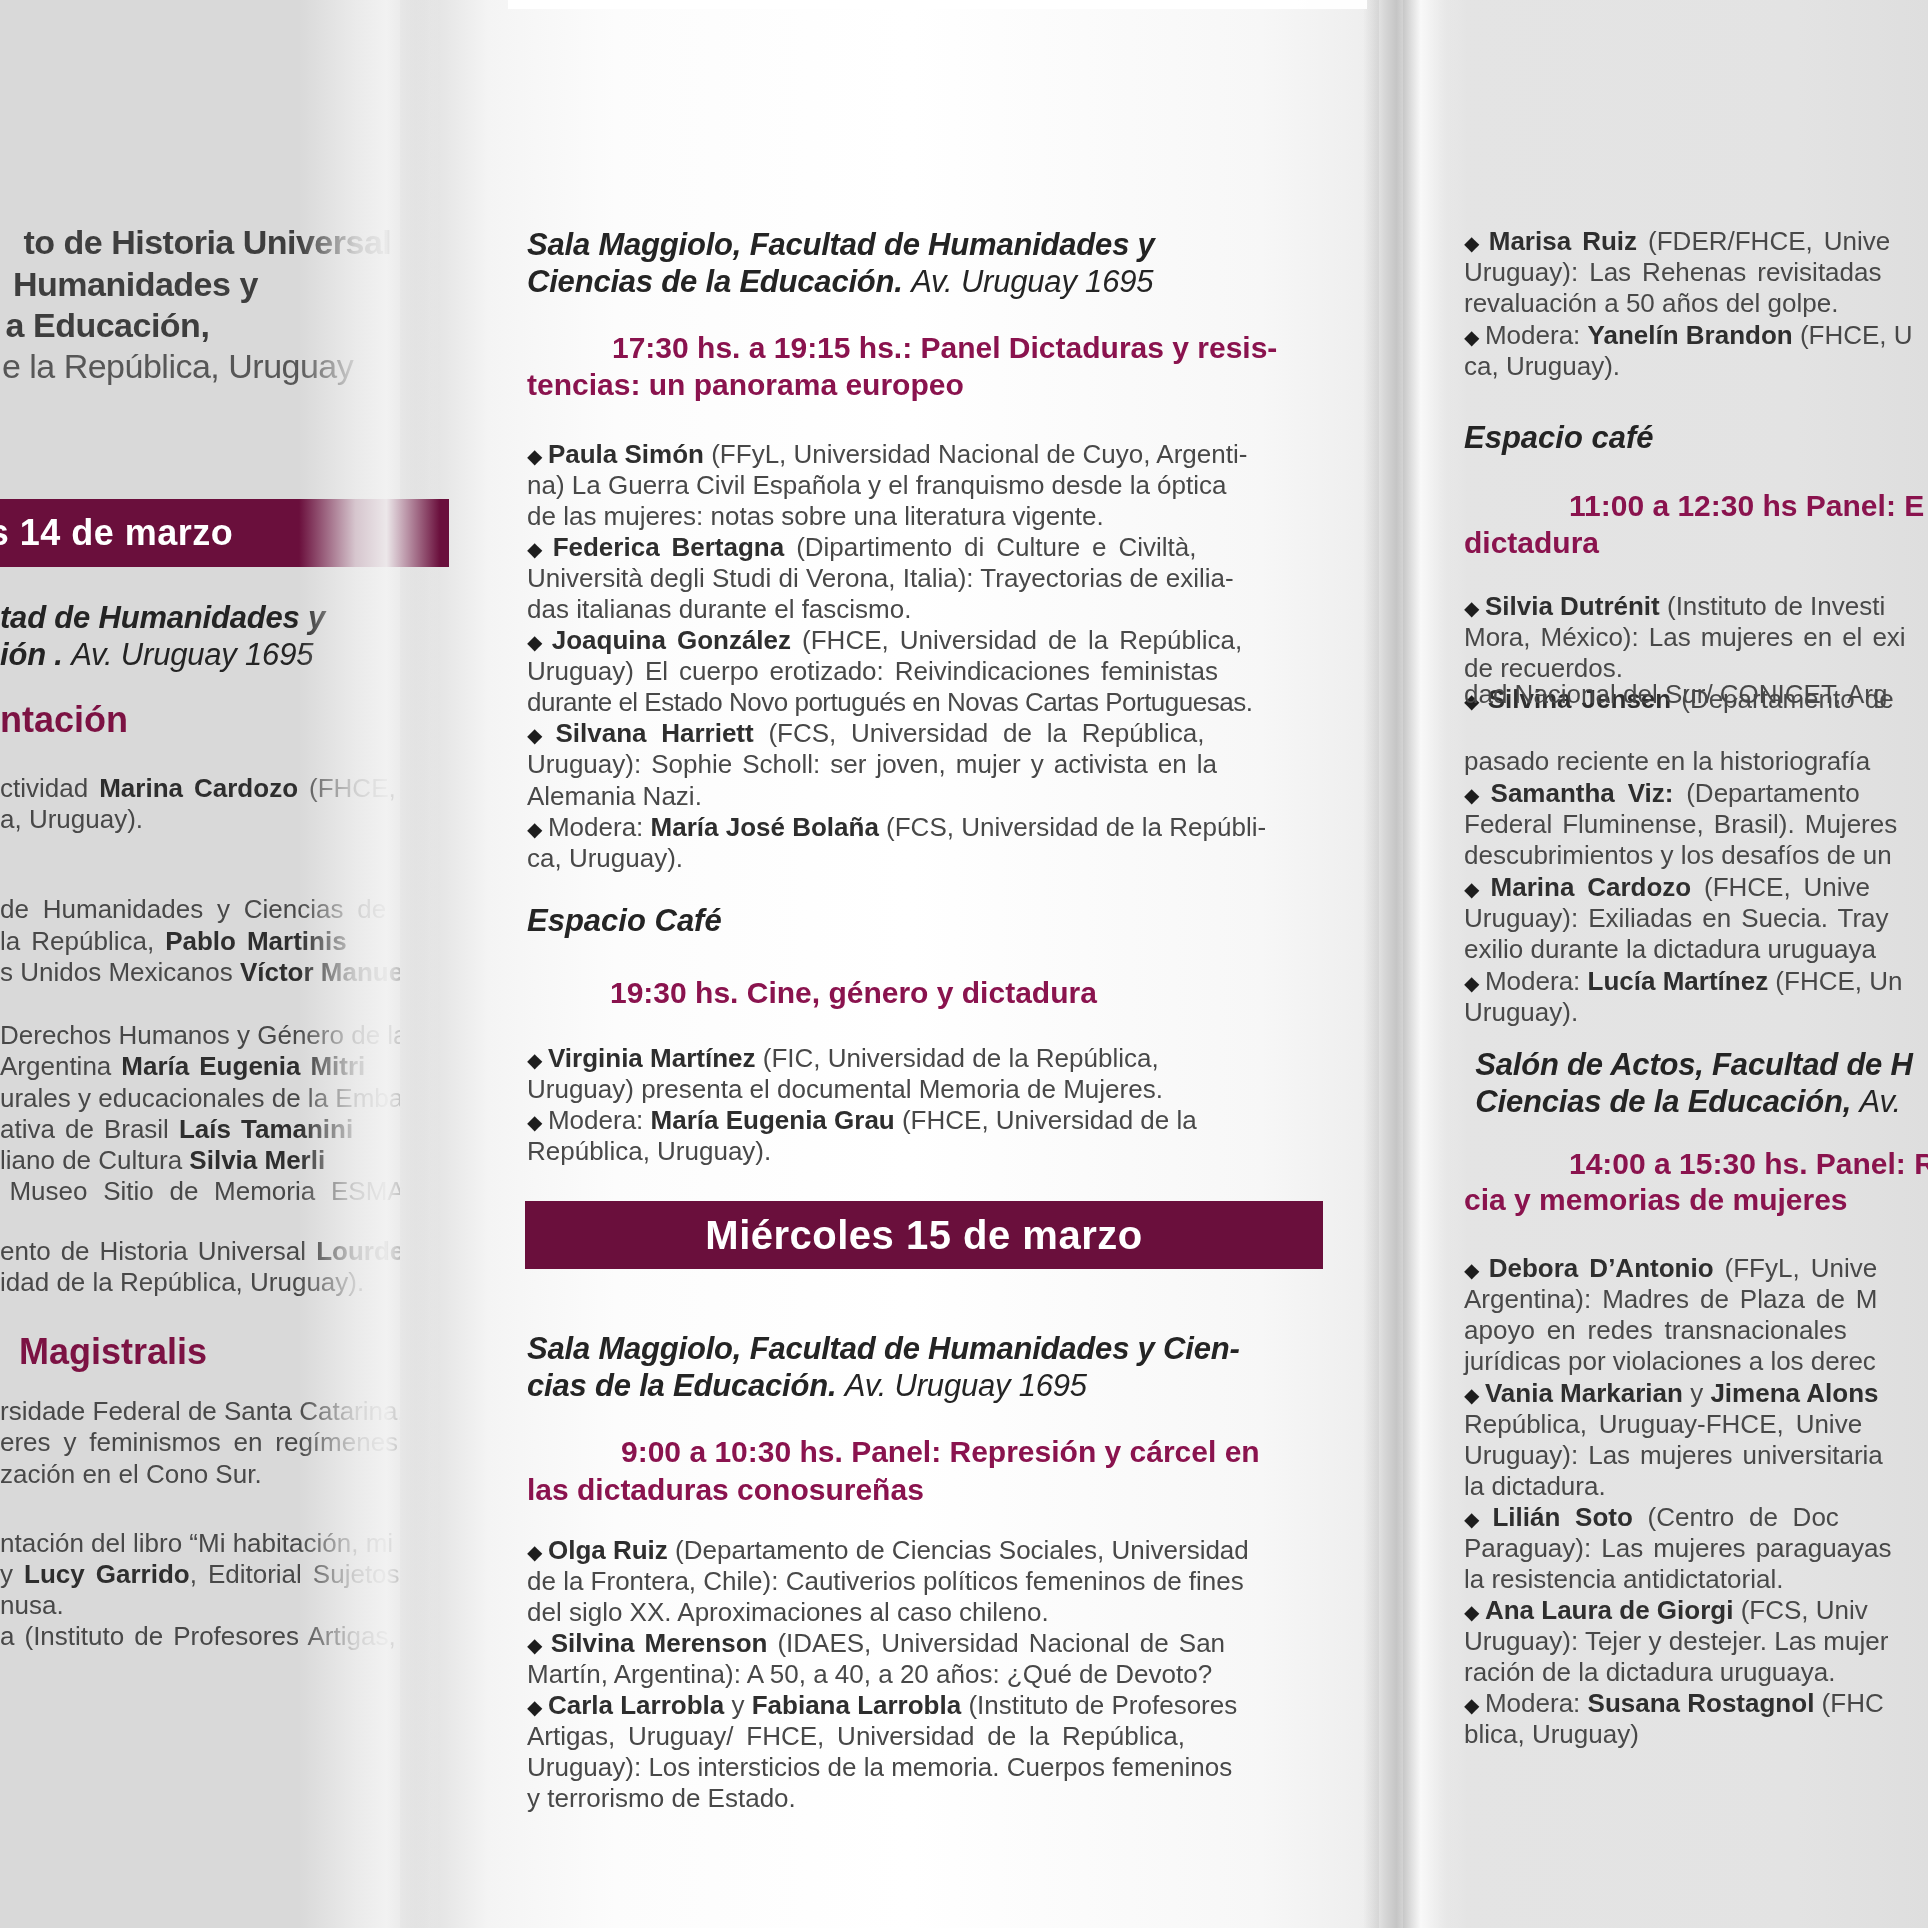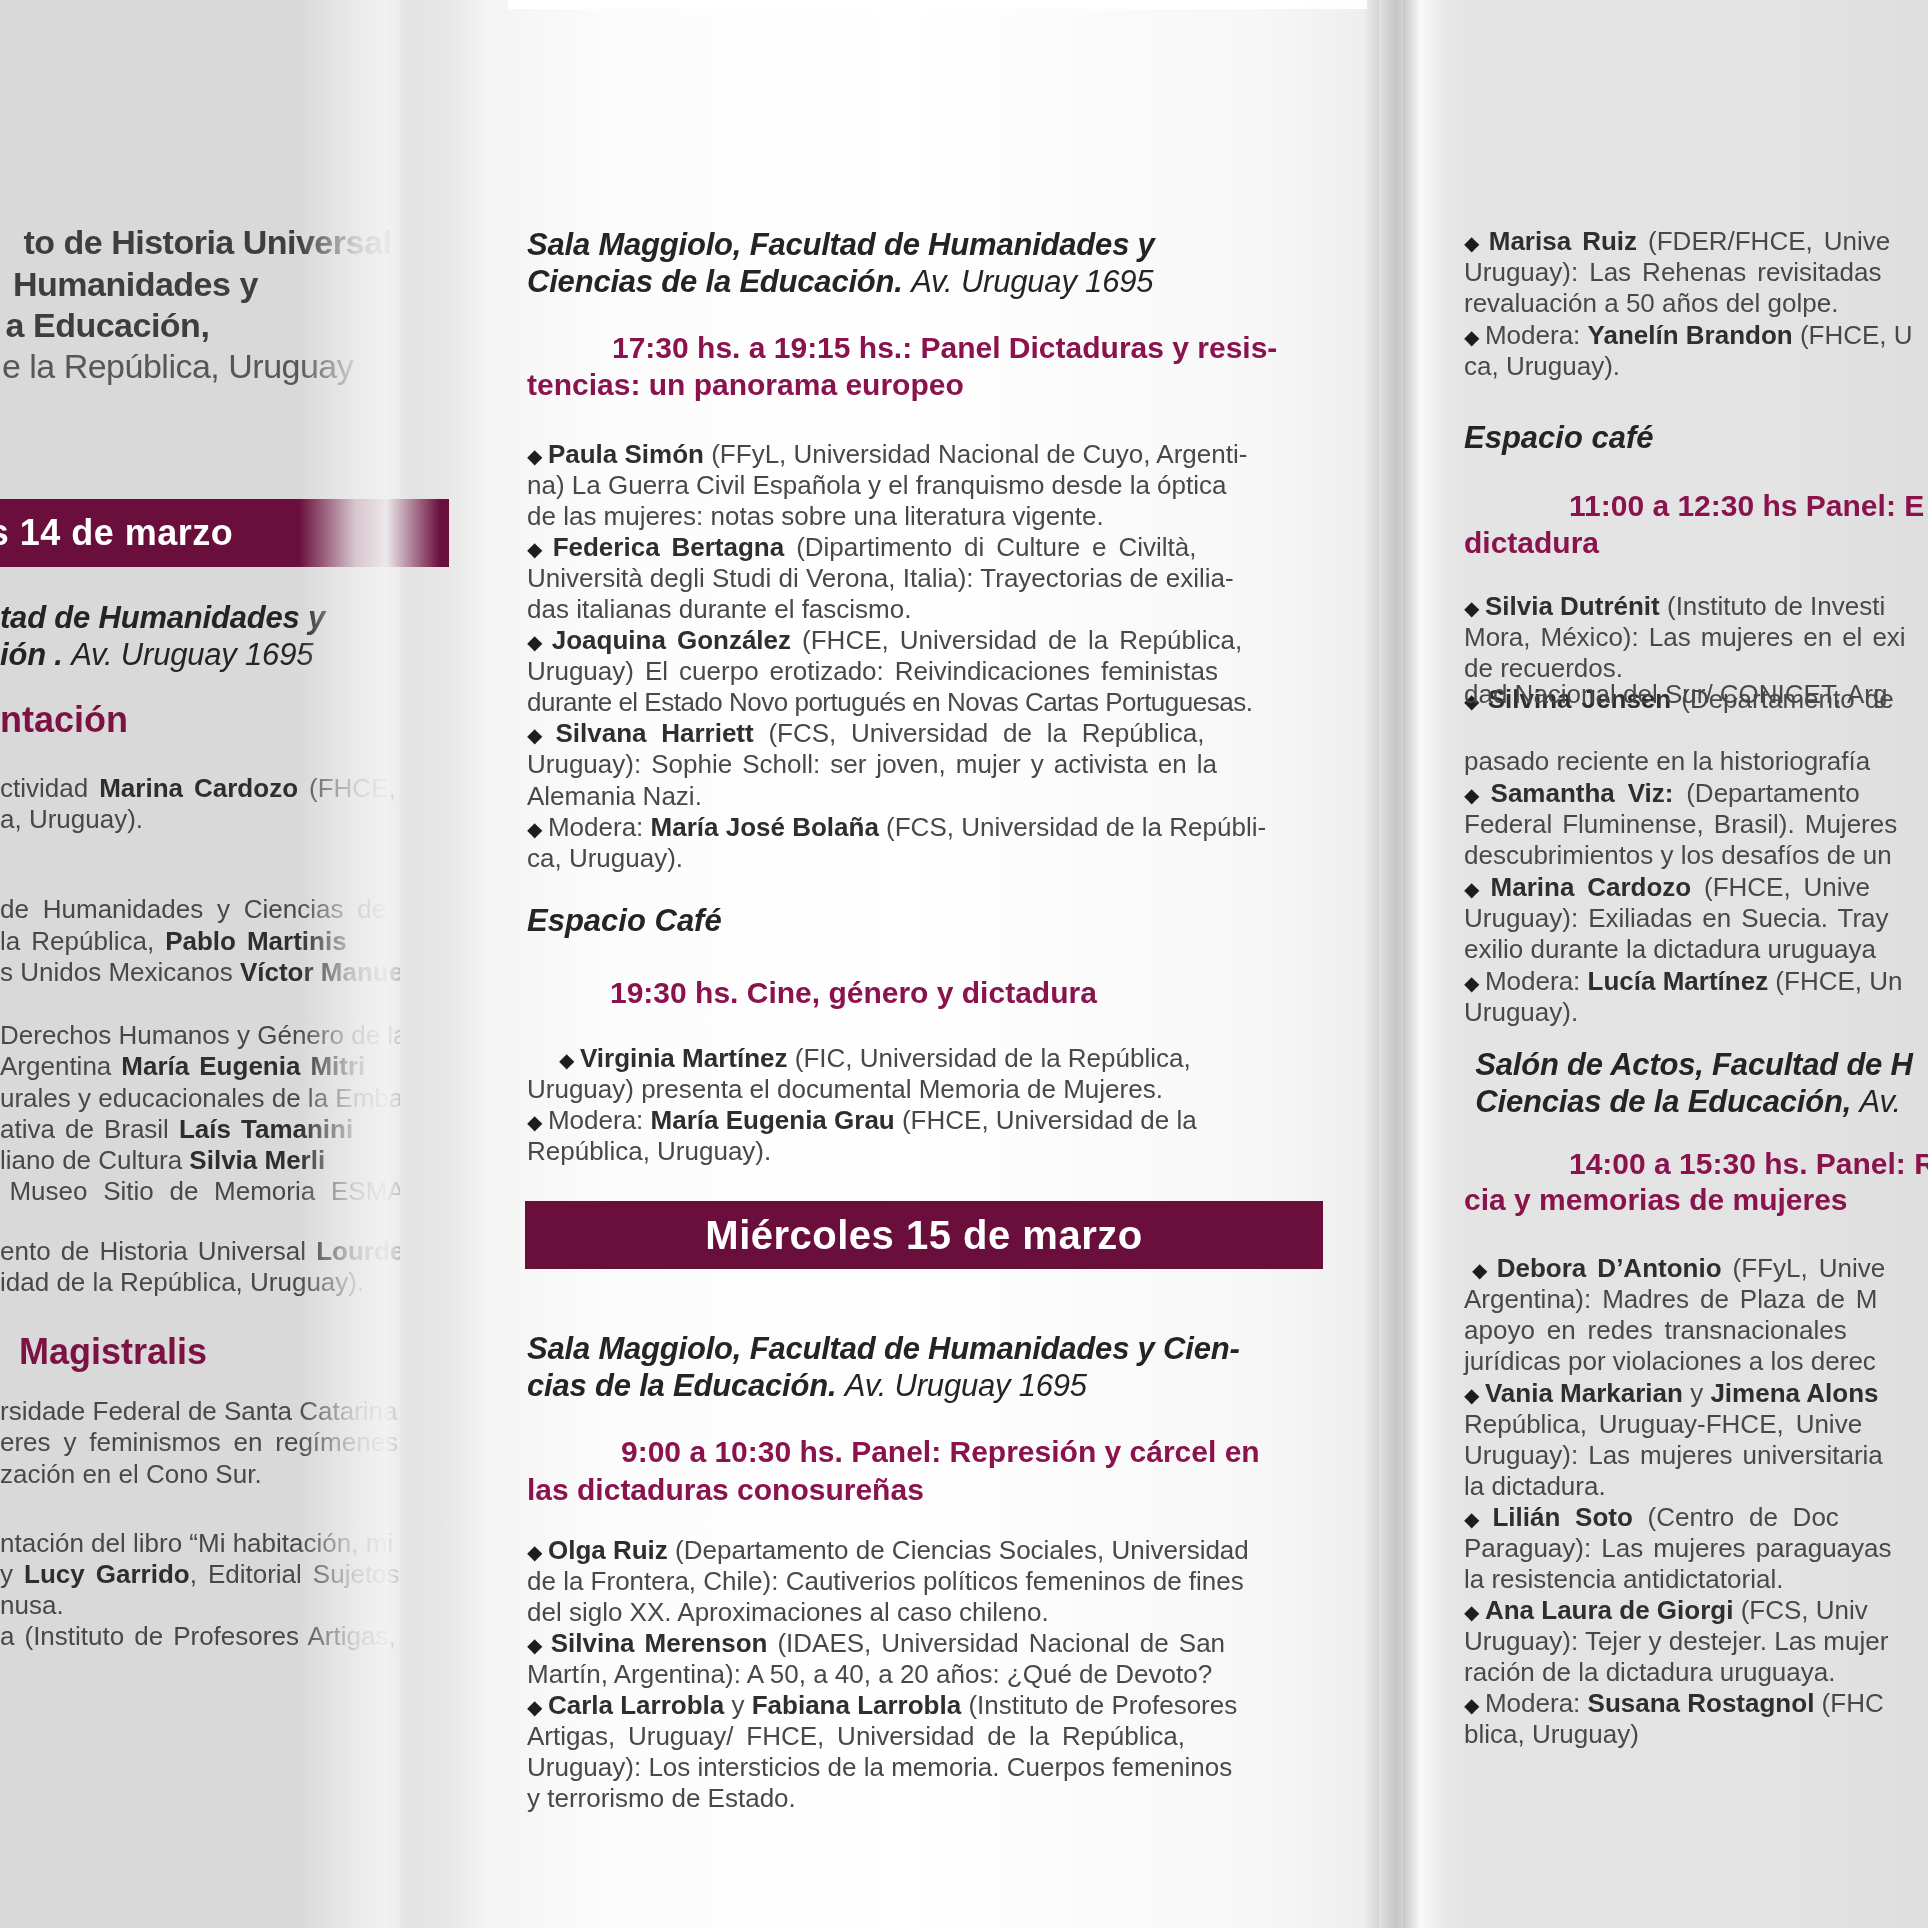--- a/index.html
+++ b/index.html
@@ -102,21 +102,21 @@
       <div class="line body" style="top: 626px; word-spacing: 3.8px;"><span class="blt">◆ </span><span class="b">Joaquina González</span><span> (FHCE, Universidad de la República,</span></div>
       <div class="line body" style="top: 657px; word-spacing: 3.8px;"><span>Uruguay) El cuerpo erotizado: Reivindicaciones feministas</span></div>
       <div class="line body" style="top: 688px; letter-spacing: -0.5px;"><span>durante el Estado Novo portugués en Novas Cartas Portuguesas.</span></div>
       <div class="line body" style="top: 719px; word-spacing: 7.5px; text-align: center;"><span class="blt">◆ </span><span class="b">Silvana Harriett</span><span> (FCS, Universidad de la República,</span></div>
       <div class="line body" style="top: 750px; word-spacing: 2.8px;"><span>Uruguay): Sophie Scholl: ser joven, mujer y activista en la</span></div>
       <div class="line body" style="top: 782px;"><span>Alemania Nazi.</span></div>
       <div class="line body" style="top: 813px;"><span class="blt">◆ </span><span>Modera: </span><span class="b">María José Bolaña</span><span> (FCS, Universidad de la Repúbli-</span></div>
       <div class="line body" style="top: 844px;"><span>ca, Uruguay).</span></div>
       <div class="line espacio" style="top: 903px;"><span>Espacio Café</span></div>
       <div class="line mhead" style="top: 976px; padding-left: 83px;"><span>19:30 hs. Cine, género y dictadura</span></div>
-      <div class="line body" style="top: 1044px; margin-left: 32px;"><span class="blt">◆ </span><span class="b">Virginia Martínez</span><span> (FIC, Universidad de la República,</span></div>
+      <div class="line body" style="top: 1044px;"><span class="blt">◆ </span><span class="b">Virginia Martínez</span><span> (FIC, Universidad de la República,</span></div>
       <div class="line body" style="top: 1075px;"><span>Uruguay) presenta el documental Memoria de Mujeres.</span></div>
       <div class="line body" style="top: 1106px;"><span class="blt">◆ </span><span>Modera: </span><span class="b">María Eugenia Grau</span><span> (FHCE, Universidad de la</span></div>
       <div class="line body" style="top: 1137px;"><span>República, Uruguay).</span></div>
       <div class="line venue" style="top: 1331px;"><span>Sala Maggiolo, Facultad de Humanidades y Cien-</span></div>
       <div class="line venue" style="top: 1368px;"><span>cias de la Educación. </span><span class="i">Av. Uruguay 1695</span></div>
       <div class="line mhead" style="top: 1435px; padding-left: 94px;"><span>9:00 a 10:30 hs. Panel: Represión y cárcel en</span></div>
       <div class="line mhead" style="top: 1473px;"><span>las dictaduras conosureñas</span></div>
       <div class="line body" style="top: 1536px;"><span class="blt">◆ </span><span class="b">Olga Ruiz</span><span> (Departamento de Ciencias Sociales, Universidad</span></div>
       <div class="line body" style="top: 1567px;"><span>de la Frontera, Chile): Cautiverios políticos femeninos de fines</span></div>
       <div class="line body" style="top: 1598px;"><span>del siglo XX. Aproximaciones al caso chileno.</span></div>
@@ -147,21 +147,21 @@
       <div class="line body" style="top: 841px;"><span>descubrimientos y los desafíos de un</span></div>
       <div class="line body" style="top: 873px; word-spacing: 5.6px;"><span class="blt">◆ </span><span class="b">Marina Cardozo</span><span> (FHCE, Unive</span></div>
       <div class="line body" style="top: 904px; word-spacing: 2.8px;"><span>Uruguay): Exiliadas en Suecia. Tray</span></div>
       <div class="line body" style="top: 935px;"><span>exilio durante la dictadura uruguaya</span></div>
       <div class="line body" style="top: 967px;"><span class="blt">◆ </span><span>Modera: </span><span class="b">Lucía Martínez</span><span> (FHCE, Un</span></div>
       <div class="line body" style="top: 998px;"><span>Uruguay).</span></div>
       <div class="line venue" style="top: 1047px; padding-left: 11.3px;"><span>Salón de Actos, Facultad de H</span></div>
       <div class="line venue" style="top: 1084px; padding-left: 11.3px;"><span>Ciencias de la Educación, </span><span class="i"> Av.</span></div>
       <div class="line mhead" style="top: 1147px; padding-left: 105px;"><span>14:00 a 15:30 hs. Panel: R</span></div>
       <div class="line mhead" style="top: 1183px;"><span>cia y memorias de mujeres</span></div>
-      <div class="line body" style="top: 1254px; word-spacing: 3.8px; margin-left: 8px;"><span class="blt">◆ </span><span class="b">Debora D’Antonio</span><span> (FFyL, Unive</span></div>
+      <div class="line body" style="top: 1254px; word-spacing: 3.8px;"><span class="blt">◆ </span><span class="b">Debora D’Antonio</span><span> (FFyL, Unive</span></div>
       <div class="line body" style="top: 1285px; word-spacing: 3.8px;"><span>Argentina): Madres de Plaza de M</span></div>
       <div class="line body" style="top: 1316px; word-spacing: 4.7px;"><span>apoyo en redes transnacionales</span></div>
       <div class="line body" style="top: 1347px;"><span>jurídicas por violaciones a los derec</span></div>
       <div class="line body" style="top: 1379px;"><span class="blt">◆ </span><span class="b">Vania Markarian</span><span> y </span><span class="b">Jimena Alons</span></div>
       <div class="line body" style="top: 1410px; word-spacing: 4.7px;"><span>República, Uruguay-FHCE, Unive</span></div>
       <div class="line body" style="top: 1441px; word-spacing: 2.8px;"><span>Uruguay): Las mujeres universitaria</span></div>
       <div class="line body" style="top: 1472px;"><span>la dictadura.</span></div>
       <div class="line body" style="top: 1503px; word-spacing: 7.5px;"><span class="blt">◆ </span><span class="b">Lilián Soto</span><span> (Centro de Doc</span></div>
       <div class="line body" style="top: 1534px; word-spacing: 2.8px;"><span>Paraguay): Las mujeres paraguayas</span></div>
       <div class="line body" style="top: 1565px;"><span>la resistencia antidictatorial.</span></div>

